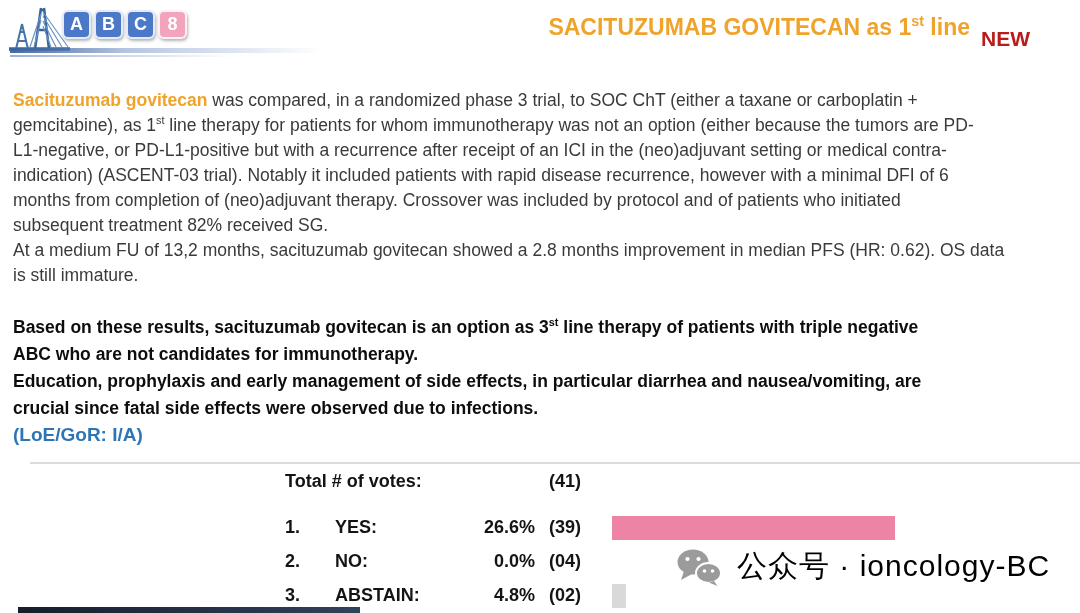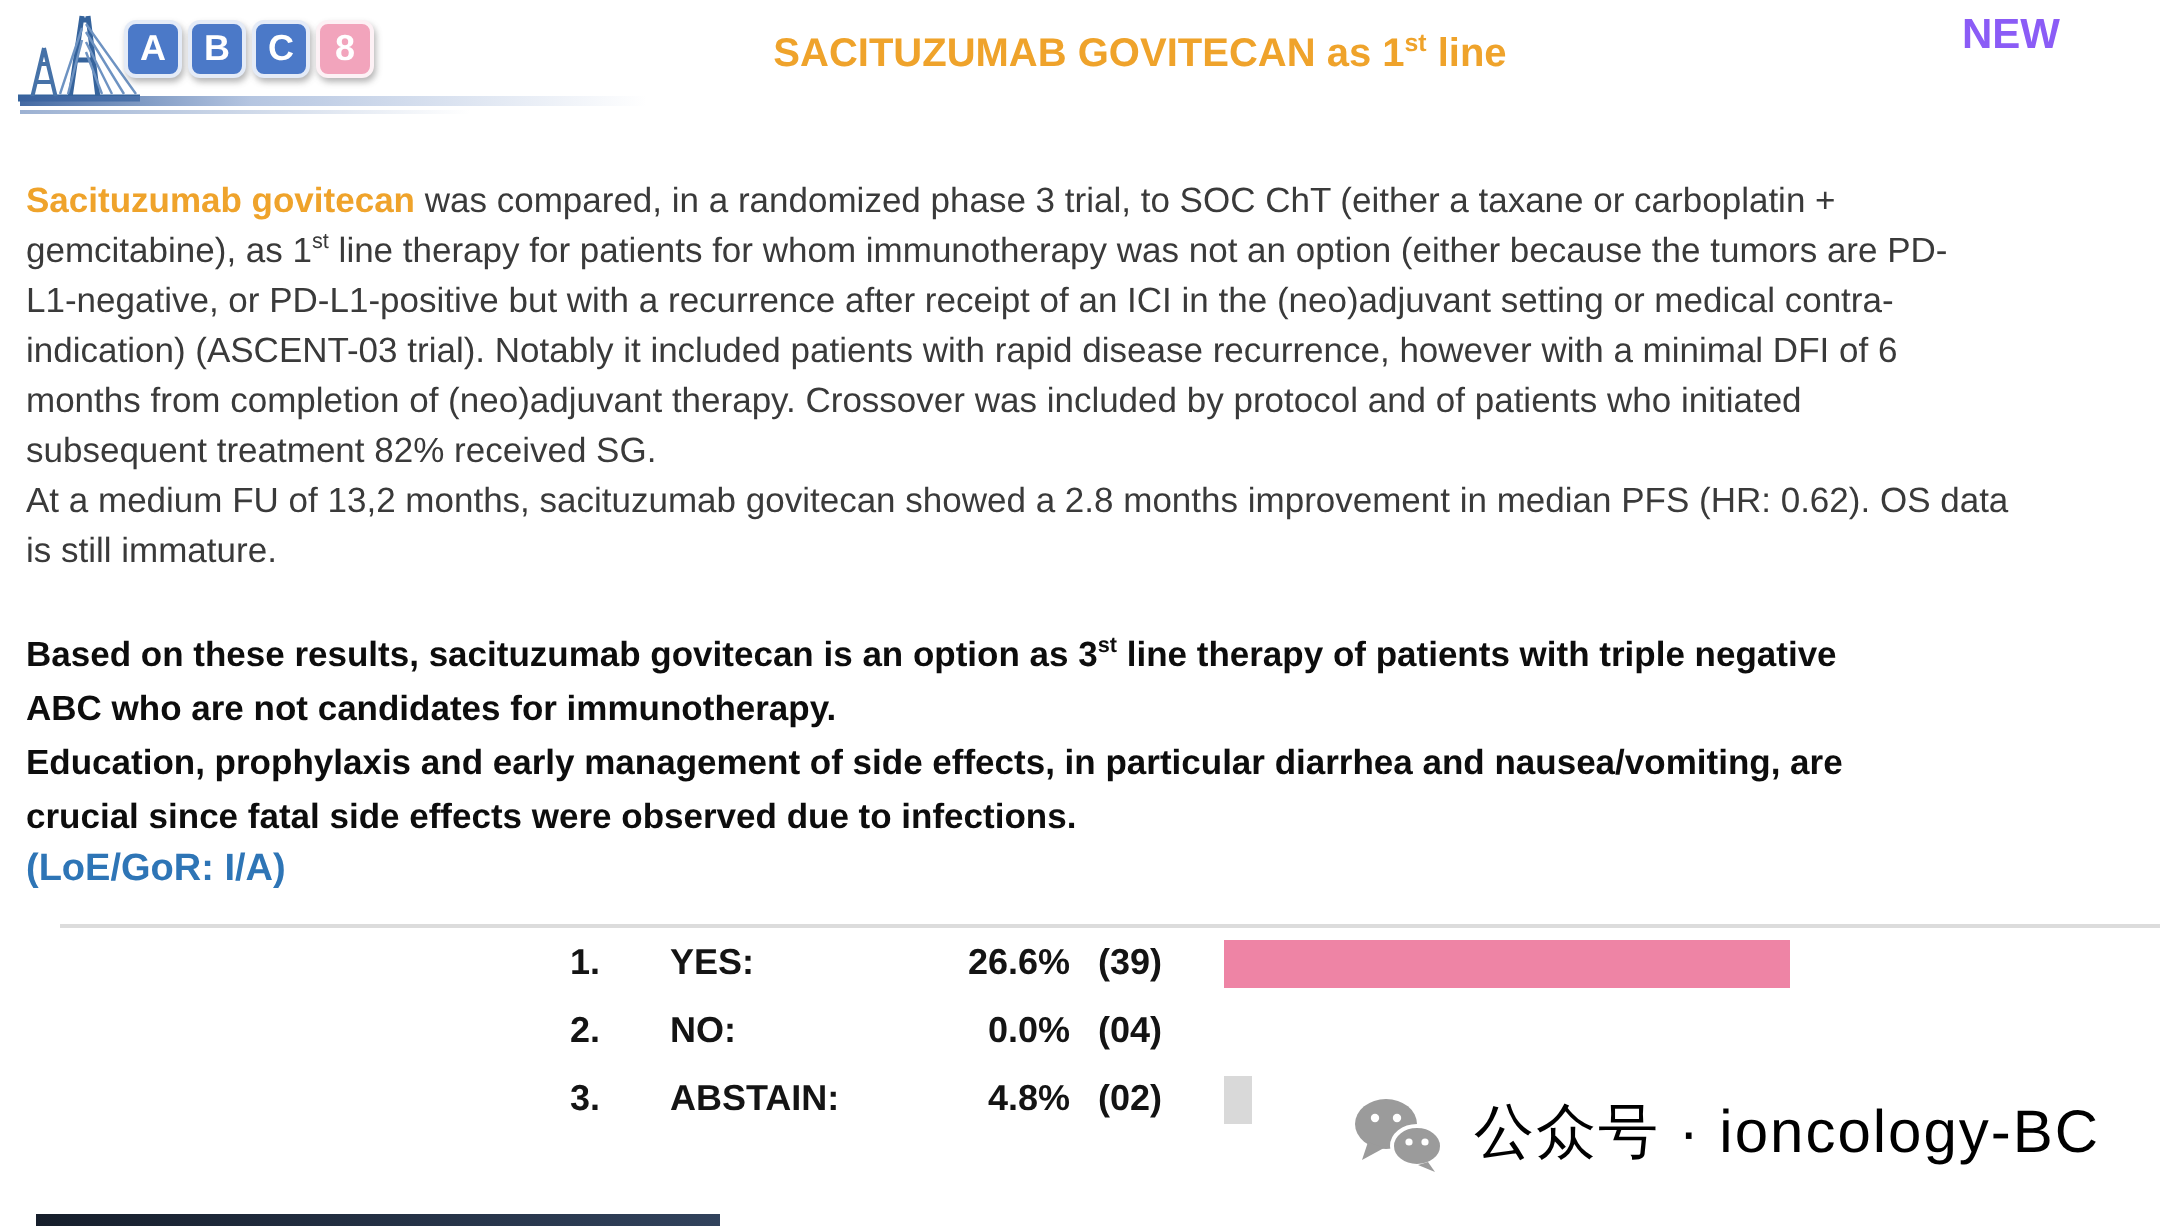--- a/index.html
+++ b/index.html
@@ -23,23 +23,23 @@
   }
   .deck-line{
     position:absolute;left:2px;top:44px;width:330px;height:5px;
     background:linear-gradient(to right, rgba(58,98,158,.95), rgba(120,150,200,.55) 35%, rgba(255,255,255,0) 95%);
   }
   .deck-line2{
     position:absolute;left:2px;top:51px;width:250px;height:2px;
     background:linear-gradient(to right, rgba(90,125,180,.6), rgba(255,255,255,0) 90%);
   }
 
-  .title{position:absolute;left:170px;top:12px;width:800px;text-align:center;
-    font-weight:bold;font-size:20px;line-height:31px;color:#EFA32B;}
-  .new-badge{position:absolute;right:50px;top:6px;font-weight:bold;font-size:21px;color:#8b5cf6;margin-left:20px;}
+  .title{position:absolute;left:170px;top:12px;width:800px;text-align:right;
+    font-weight:bold;font-size:23px;line-height:31px;color:#EFA32B;}
+  .new-badge{position:absolute;right:50px;top:27px;font-weight:bold;font-size:21px;color:#b91c1c;margin-left:20px;}
 
   
   .para1{
     position:absolute;left:13px;top:88px;width:1060px;
     font-size:17.5px;line-height:25px;color:#3a3a3a;
     white-space:pre-wrap;
   }
   .para2{
     position:absolute;left:13px;top:314px;width:1060px;
     font-size:17.5px;line-height:27px;color:#0d0d0d;font-weight:bold;
@@ -113,20 +113,24 @@
 is still immature.</span></div>
   <div class="para2"><span>Based on these results, sacituzumab govitecan is an option as 3</span><span class="seg-sup">st</span><span> line therapy of patients with triple negative
 ABC who are not candidates for immunotherapy.
 Education, prophylaxis and early management of side effects, in particular diarrhea and nausea/vomiting, are
 crucial since fatal side effects were observed due to infections.</span></div>
   <div class="loe">(LoE/GoR: I/A)</div>
 
   <div class="sep"></div>
 
   <div class="votes">
+    <div class="vote-total">
+      <span class="t-label">Total # of votes:</span>
+      <span class="t-count">(41)</span>
+    </div>
     <div id="vote-rows">
         <div class="vote-row">
           <span class="c-num">1.</span>
           <span class="c-label">YES:</span>
           <span class="c-pct">26.6%</span>
           <span class="c-count">(39)</span>
           <div class="vote-bar" style="width: 283px; background: rgb(238, 132, 165);"></div>
         </div>
         <div class="vote-row">
           <span class="c-num">2.</span>

